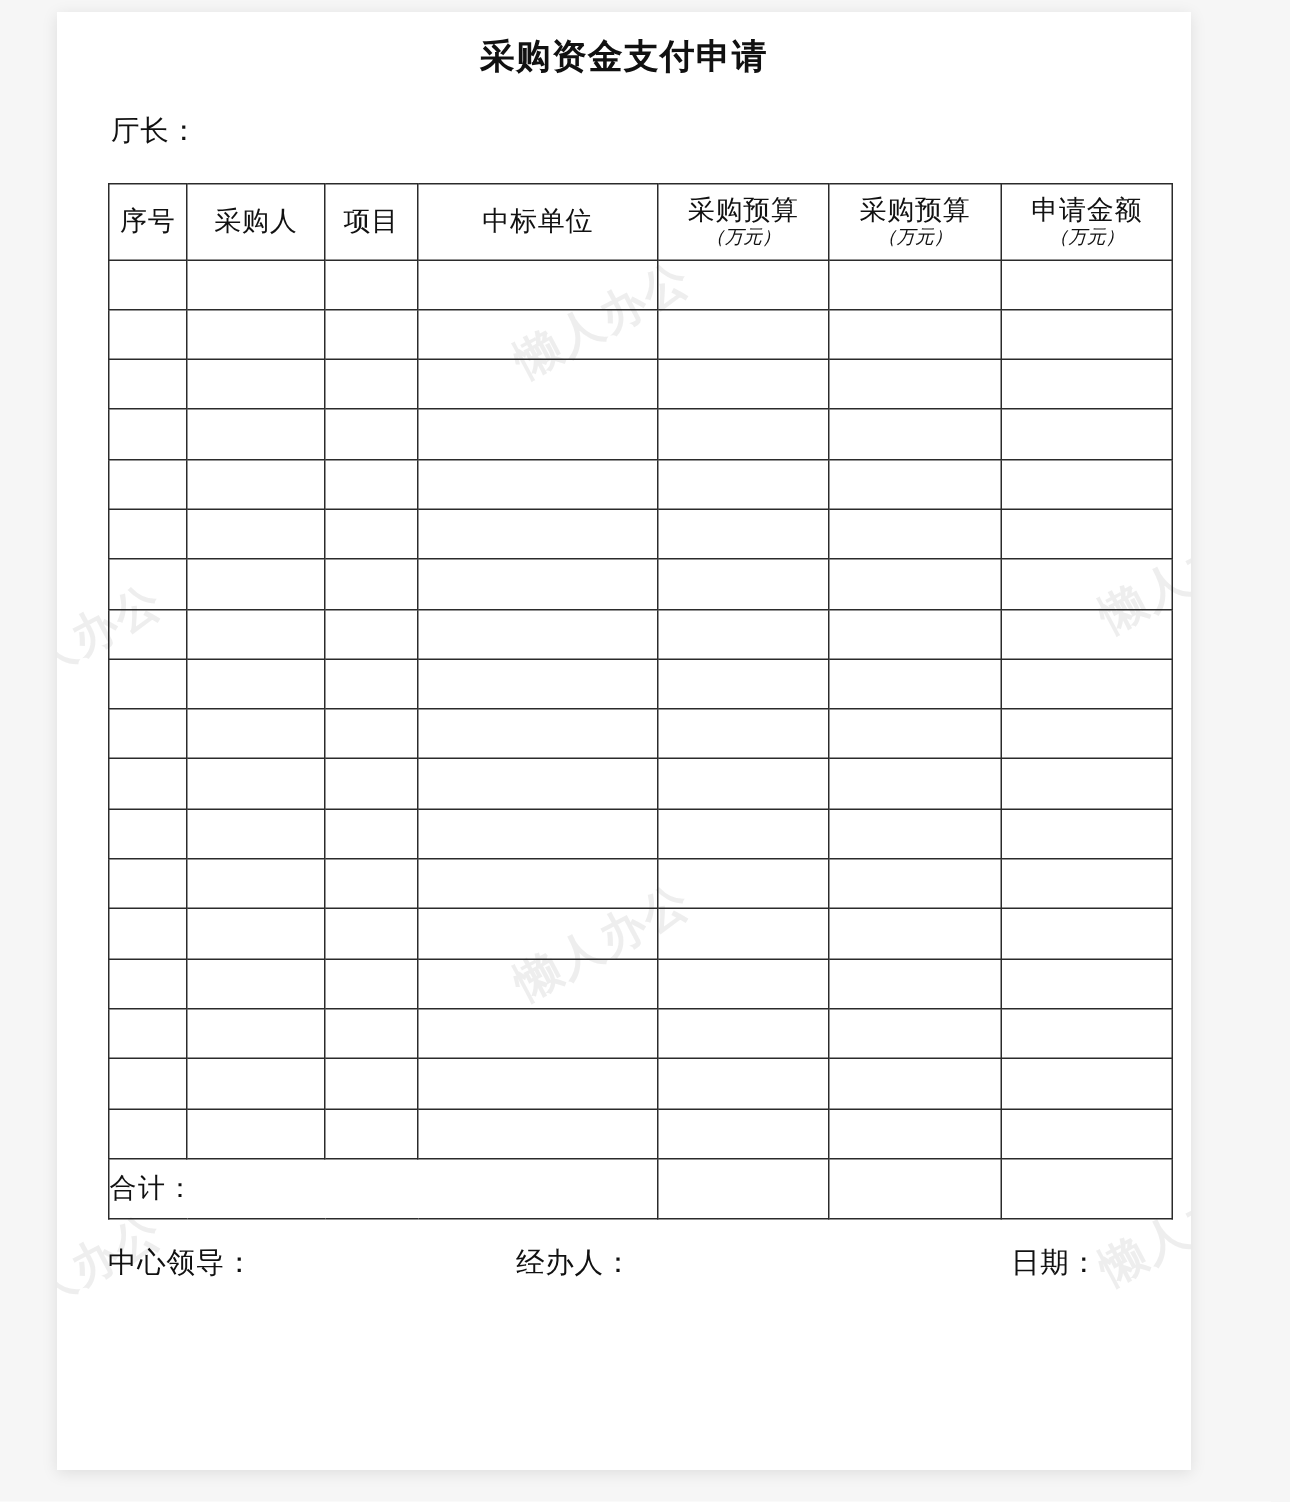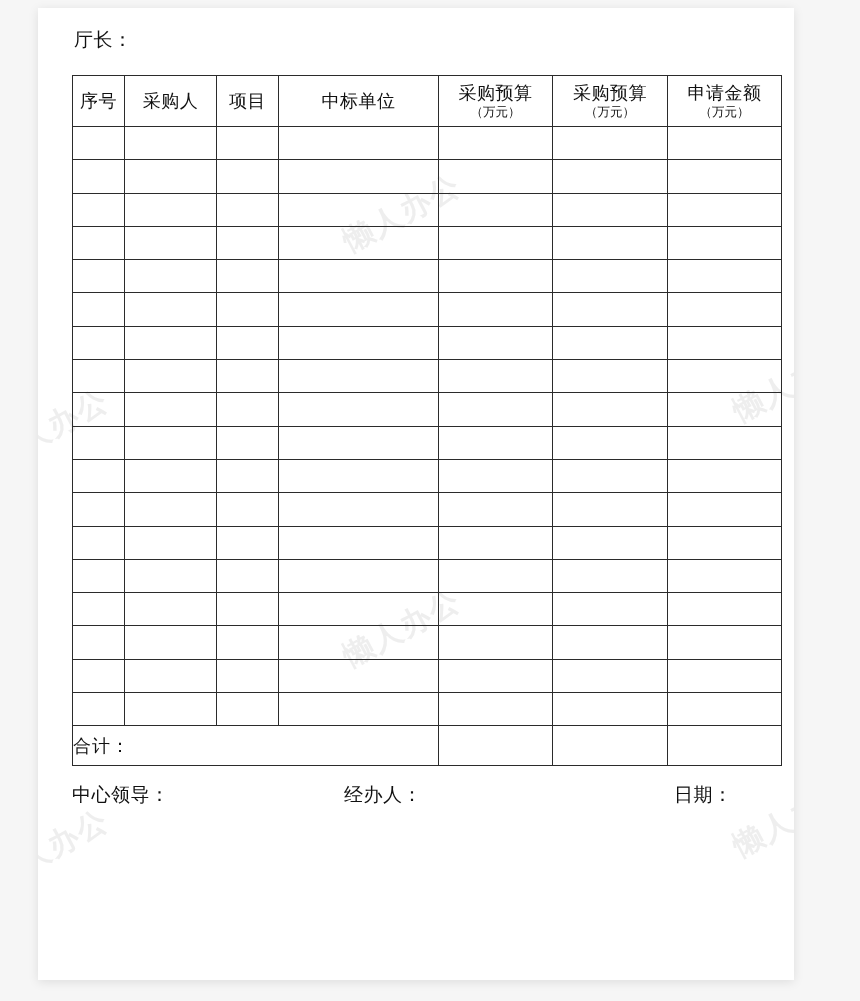--- a/index.html
+++ b/index.html
@@ -104,20 +104,21 @@
     vertical-align: middle;
     font-size: 18px;
     line-height: 1.12;
     letter-spacing: 0.5px;
   }
   .hdr-sub {
     display: block;
     font-size: 12.5px;
     letter-spacing: 0;
     margin-top: 1px;
+    font-style: italic;
   }
   #form-table tbody td {
     height: 32.3px;
   }
   #total-label-cell {
     text-align: left;
     vertical-align: middle;
     font-size: 18px;
     letter-spacing: 1px;
     height: 39px;
@@ -153,20 +154,21 @@
       <div class="wm" style="left: 300px; top: 185px; font-size: 30px; transform: rotate(-28deg); color: rgb(154, 154, 154);">懒人办公</div>
       <div class="wm" style="left: 690px; top: 355px; font-size: 30px; transform: rotate(-28deg); color: rgb(154, 154, 154);">懒人办公</div>
       <div class="wm" style="left: -52px; top: 400px; font-size: 30px; transform: rotate(-28deg); color: rgb(154, 154, 154);">懒人办公</div>
       <div class="wm" style="left: 300px; top: 600px; font-size: 30px; transform: rotate(-28deg); color: rgb(154, 154, 154);">懒人办公</div>
       <div class="wm" style="left: 690px; top: 790px; font-size: 30px; transform: rotate(-28deg); color: rgb(154, 154, 154);">懒人办公</div>
       <div class="wm" style="left: -52px; top: 820px; font-size: 30px; transform: rotate(-28deg); color: rgb(154, 154, 154);">懒人办公</div>
     </div>
 
   <div id="doc-content">
 
+    <div id="doc-title">采购资金支付申请</div>
 
 
     <div id="salutation">厅长：</div>
 
 
 
     <table id="form-table">
       <colgroup>
         <col class="col-seq">
           <col class="col-buyer">

